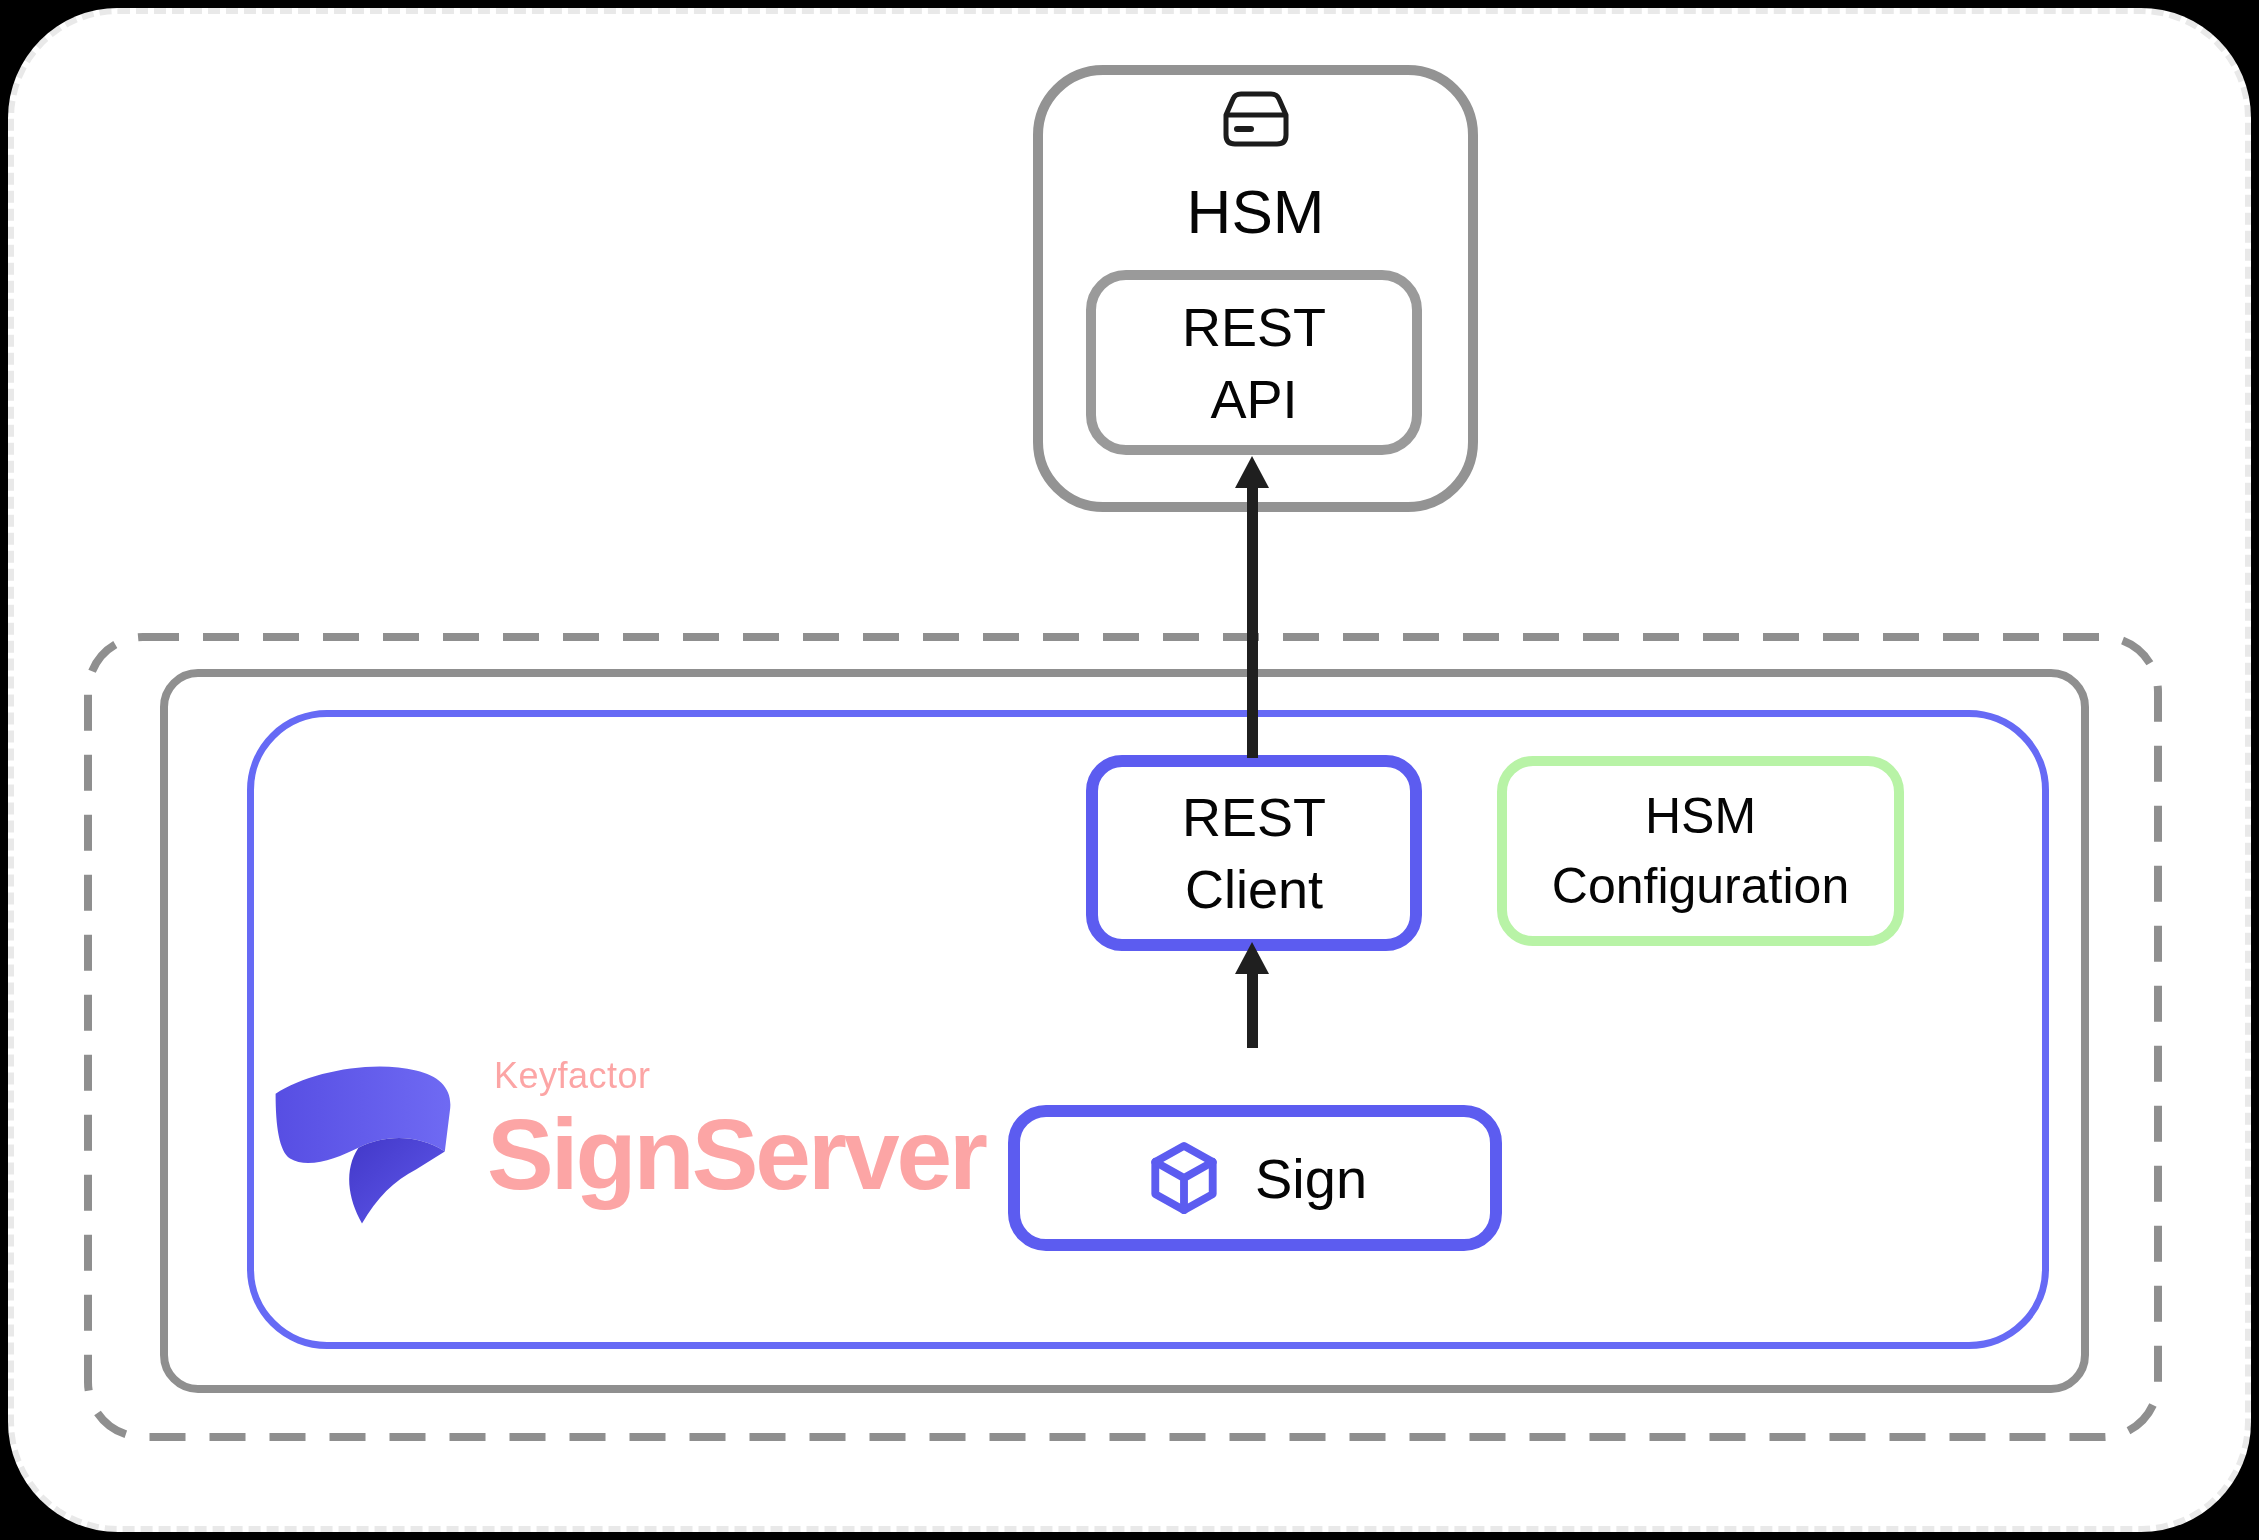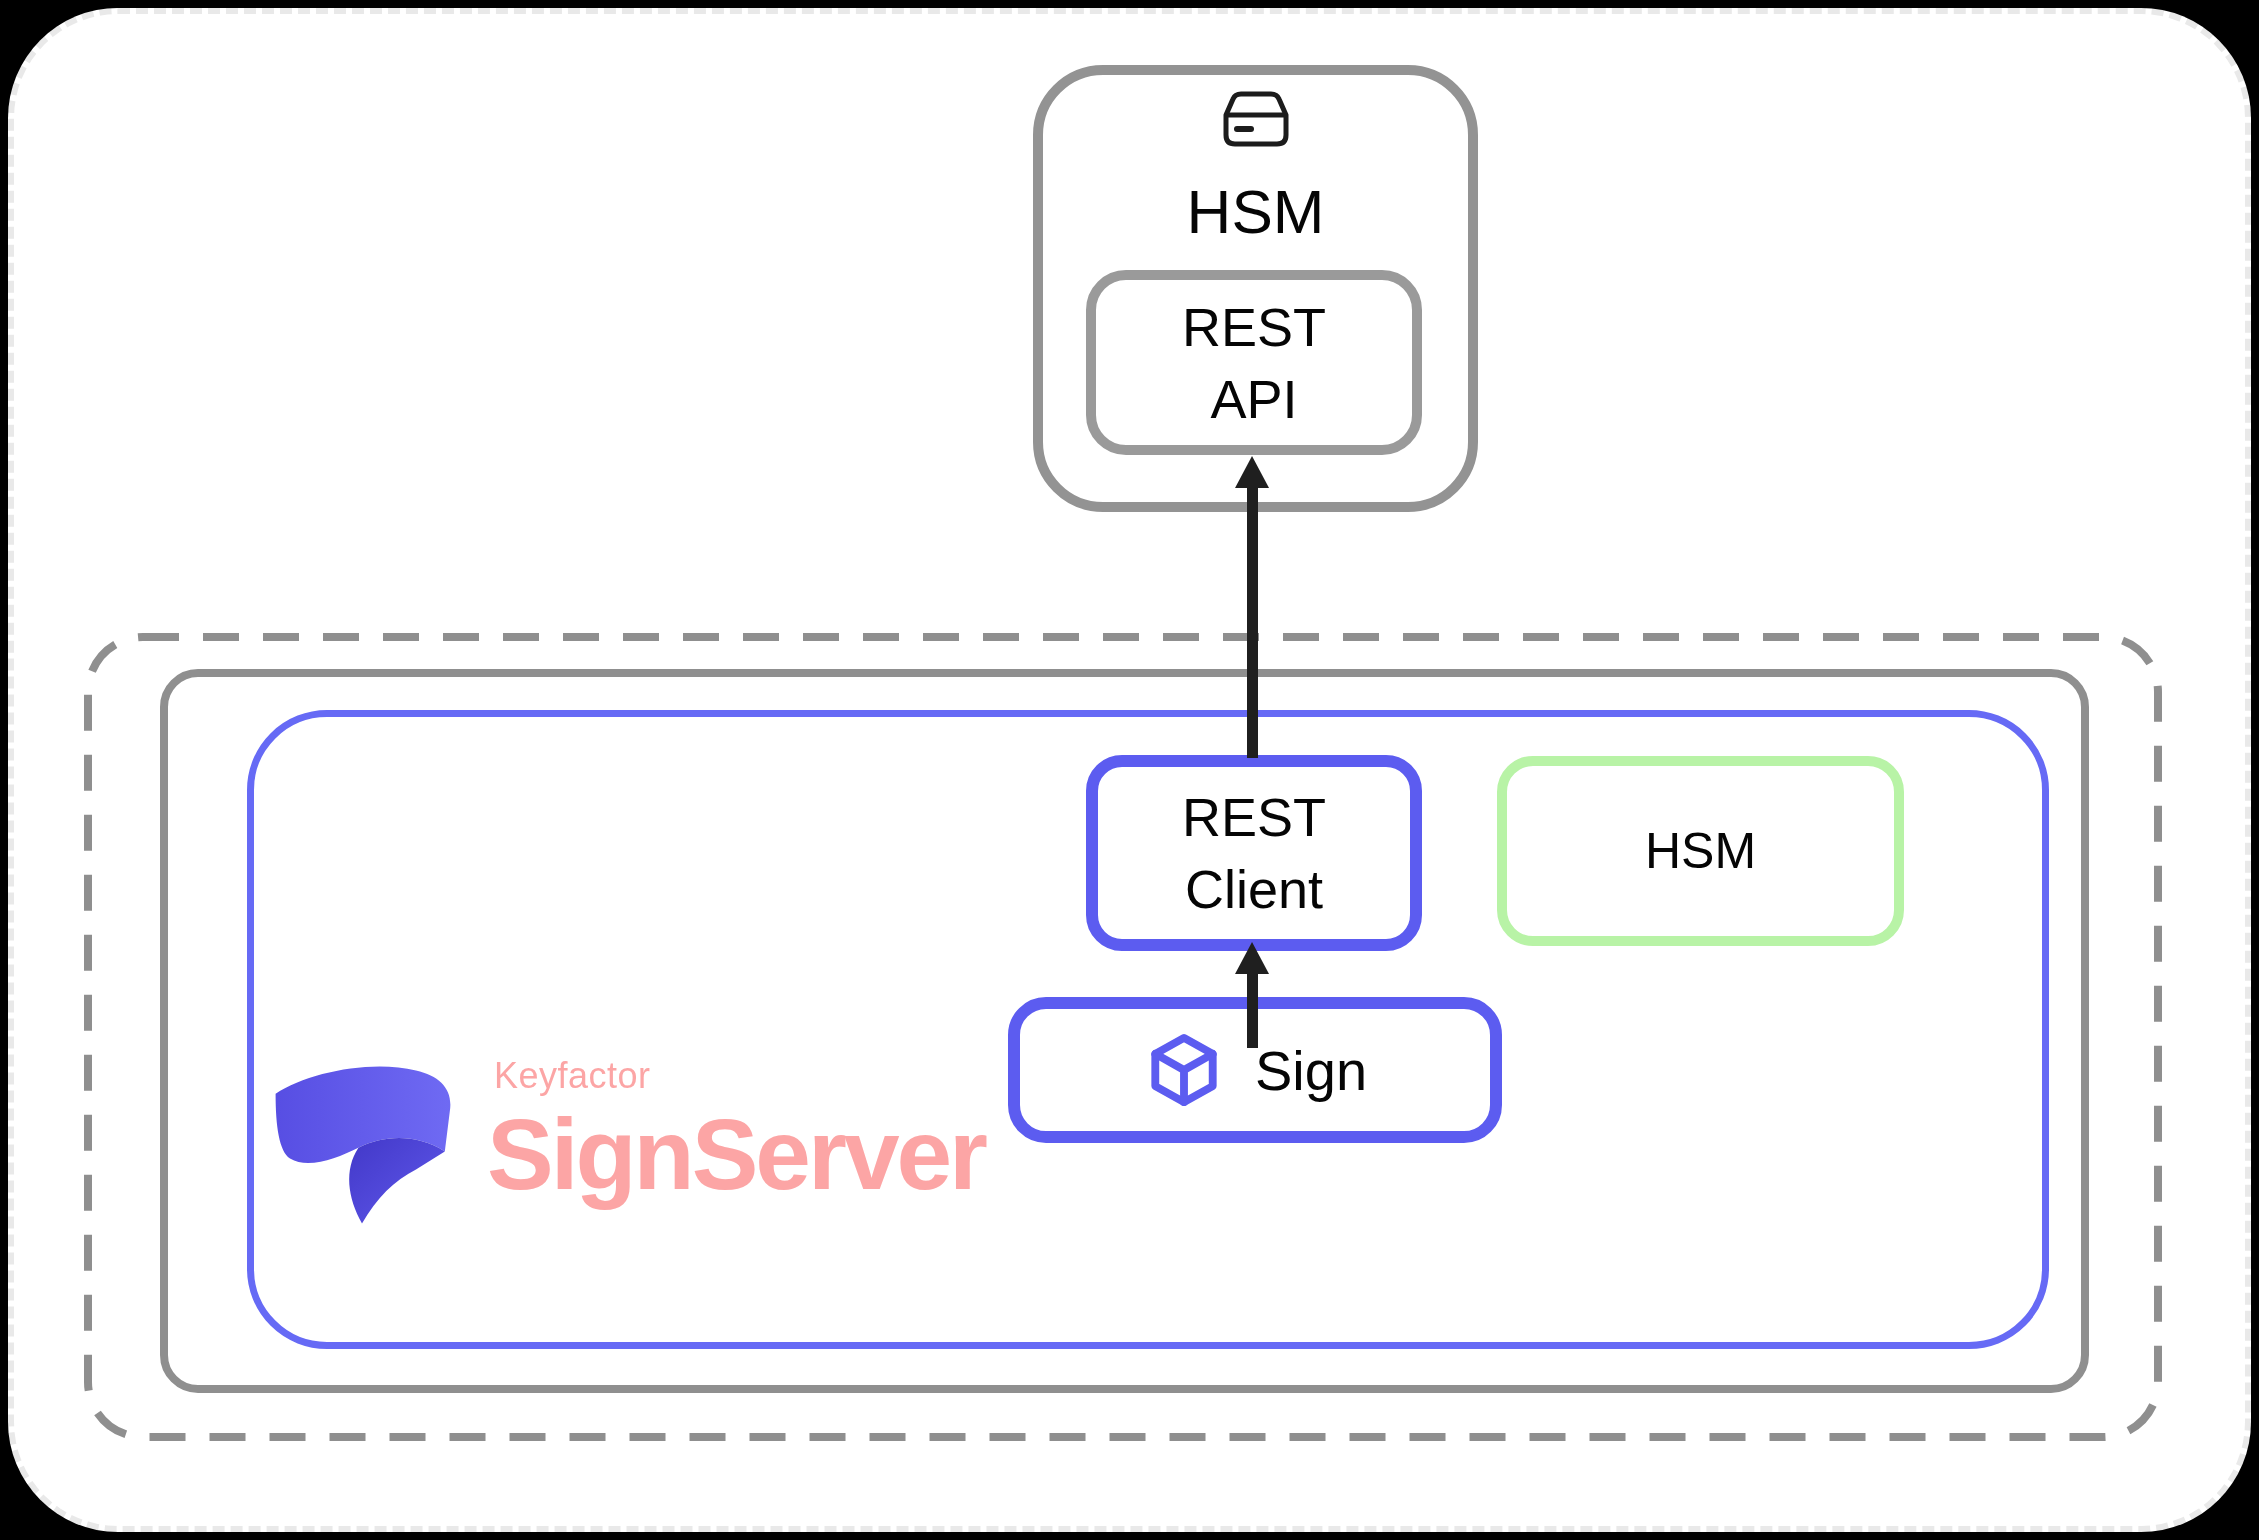--- a/index.html
+++ b/index.html
@@ -60,21 +60,21 @@
     display:flex;flex-direction:column;align-items:center;justify-content:center;
     text-align:center;font-size:54px;line-height:72px;color:#050505;z-index:4;
   }
   .hsm-config-box{
     left:1497px;top:756px;width:407px;height:190px;
     border:10px solid #b8f3a6;border-radius:36px;background:#fff;
     display:flex;flex-direction:column;align-items:center;justify-content:center;
     text-align:center;font-size:50px;line-height:70px;color:#050505;z-index:4;
   }
   .sign-box{
-    left:1008px;top:997px;width:494px;height:146px;
+    left:1008px;top:1105px;width:494px;height:146px;
     border:12px solid #5c5cf0;border-radius:38px;background:#fff;
     display:flex;align-items:center;justify-content:center;gap:30px;
     font-size:56px;color:#050505;z-index:4;
   }
 
   
   .arrow-shaft{width:11px;background:#1f1f1f;z-index:7;}
   .arrow-head{
     width:0;height:0;z-index:7;
     border-left:17px solid transparent;border-right:17px solid transparent;
@@ -130,20 +130,21 @@
   <span class="logo-product">SignServer</span>
 </div>
 
 <div class="abs rest-client-box">
   <span>REST</span>
   <span>Client</span>
 </div>
 
 <div class="abs hsm-config-box">
   <span>HSM</span>
+  <span>Configuration</span>
 </div>
 
 <div class="abs sign-box">
   <svg width="82" height="86" viewBox="0 0 24 24">
     <path d="M12 2.6 L20.4 7.3 L20.4 16.7 L12 21.4 L3.6 16.7 L3.6 7.3 Z" fill="none" stroke="#5c5cf0" stroke-width="2.3" stroke-linejoin="round"></path>
     <path d="M3.6 7.3 L12 12 L20.4 7.3 M12 12 L12 21.4" fill="none" stroke="#5c5cf0" stroke-width="2.3" stroke-linejoin="round" stroke-linecap="round"></path>
   </svg>
   <span>Sign</span>
 </div>
 

